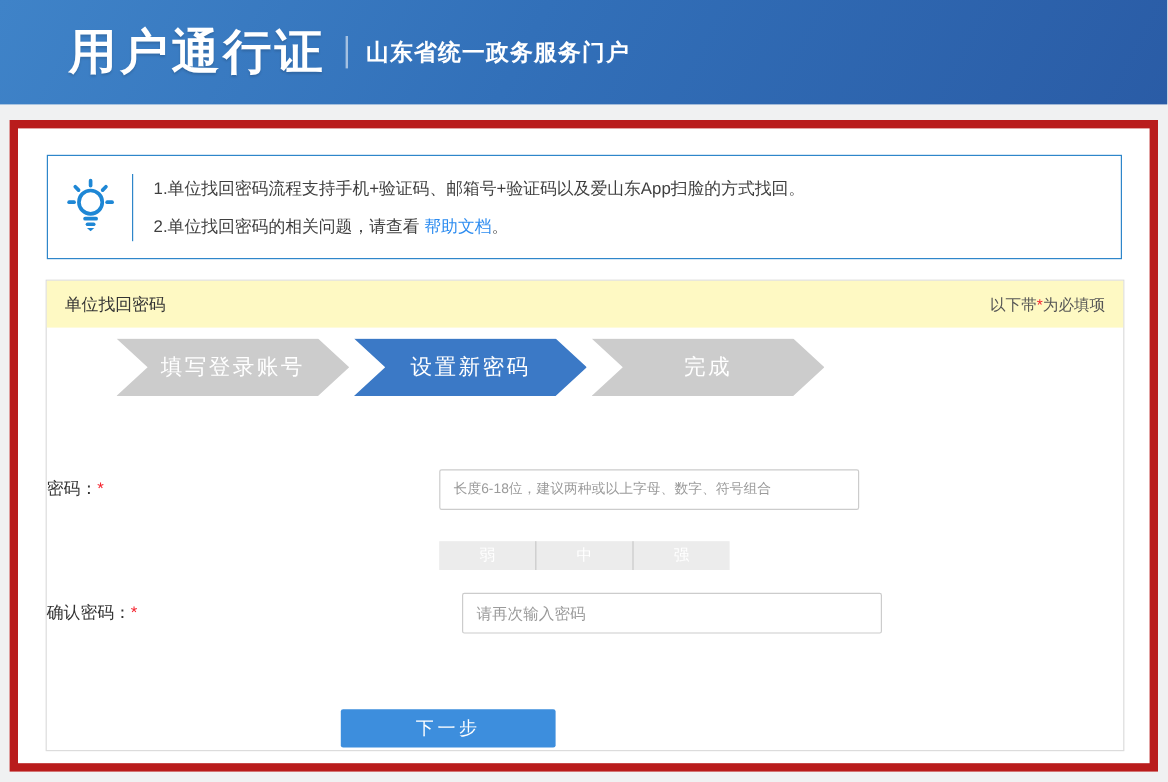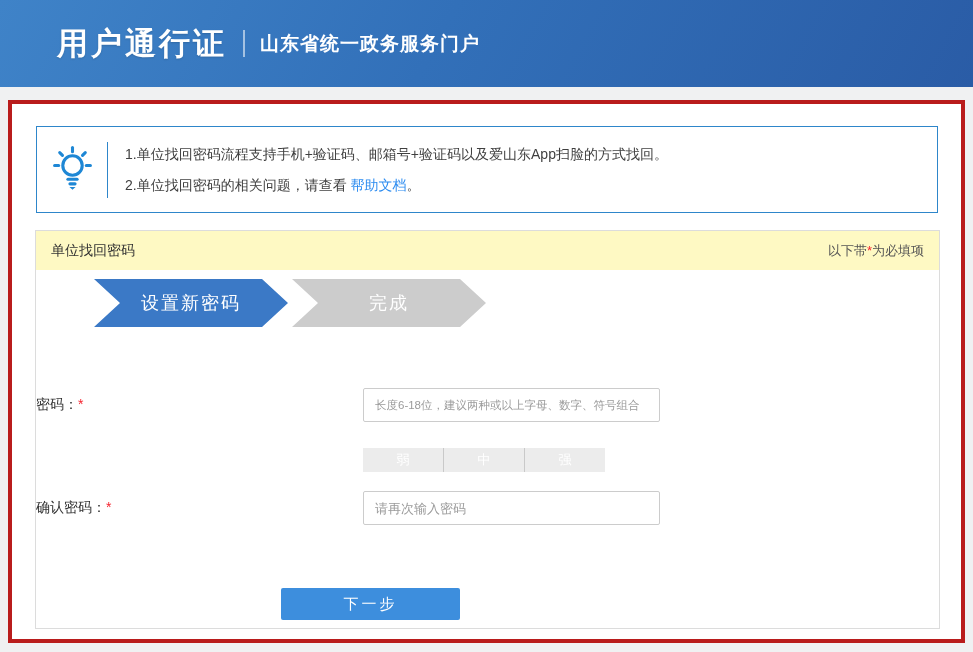--- a/index.html
+++ b/index.html
@@ -14,30 +14,30 @@
 
   
   .header {
     position:absolute; top:0; left:0; right:0; height:87px;
     background:linear-gradient(118deg, #3f83c8 0%, #3270b9 45%, #2a5ca6 100%);
   }
   .header-inner {
     display:flex; align-items:center; height:100%;
     padding-left:57px; color:#fff;
   }
-  .brand-title { font-size:31px; font-weight:bold; letter-spacing:3px;
+  .brand-title { font-size:40px; font-weight:bold; letter-spacing:3px;
     text-shadow:0 1px 2px rgba(0,0,0,0.15); }
   .brand-divider { width:2px; height:27px; background:rgba(255,255,255,0.55);
     margin:0 15px 0 16px; }
   .brand-subtitle { font-size:19px; font-weight:bold; letter-spacing:1px; margin-top:1px; }
 
   
   .content {
     position:absolute; top:100px; left:8px; right:8px; bottom:9px;
-    background:#fff; border:4px solid #b91c1c;
+    background:#fff; border:7px solid #b91c1c;
   }
 
   
   .tip-box {
     position:absolute; top:22px; left:24px; right:23px; height:87px;
     border:1px solid #2e86ca; background:#fff;
     display:flex; align-items:center;
   }
   .tip-icon-wrap { width:70px; display:flex; justify-content:center; align-items:center; }
   .tip-divider { width:1px; height:56px; background:#2e86ca; }
@@ -67,24 +67,24 @@
     text-align:center; line-height:48px;
     clip-path:polygon(0 0, calc(100% - 26px) 0, 100% 50%, calc(100% - 26px) 100%, 0 100%, 26px 50%);
   }
   .step.active { background:#3b79c6; }
 
   
   .form-row { position:absolute; left:0; right:0; display:flex; align-items:center; }
   .form-label { width:322px; text-align:left; font-size:14px; color:#333; flex:none; }
   .row-password { top:157px; }
   .row-strength { top:217px; }
-  .row-confirm  { top:260px; }
+  .row-confirm  { top:260px;gap:19px; }
 
   .text-input {
-    margin-left:5px; width:297px; height:34px;
+    margin-left:5px; width:350px; height:34px;
     border:1px solid #ccc; border-radius:2px;
     padding:0 11px; font-size:13px; color:#333; outline:none;
     font-family:"Liberation Sans","DejaVu Sans",sans-serif;
   }
   .text-input.pw { font-size:11.5px; }
   .text-input::placeholder { color:#9b9b9b; }
 
   .strength { margin-left:327px; width:242px; height:24px;
     background:#ececec; display:flex; }
   .strength-seg {
@@ -148,20 +148,21 @@
     </div>
 
     <div class="panel">
 
       <div class="panel-header">
         <span class="panel-title">单位找回密码</span>
         <span class="required-note"><span>以下带</span><span class="star">*</span><span>为必填项</span></span>
       </div>
 
       <div class="steps">
+        <div class="step">填写登录账号</div>
         <div class="step active">设置新密码</div>
         <div class="step">完成</div>
       </div>
 
       <div class="form-row row-password">
         <span class="form-label"><span>密码：</span><span class="star">*</span></span>
         <input type="text" class="text-input pw" placeholder="长度6-18位，建议两种或以上字母、数字、符号组合" style="">
       </div>
 
       <div class="form-row row-strength">

